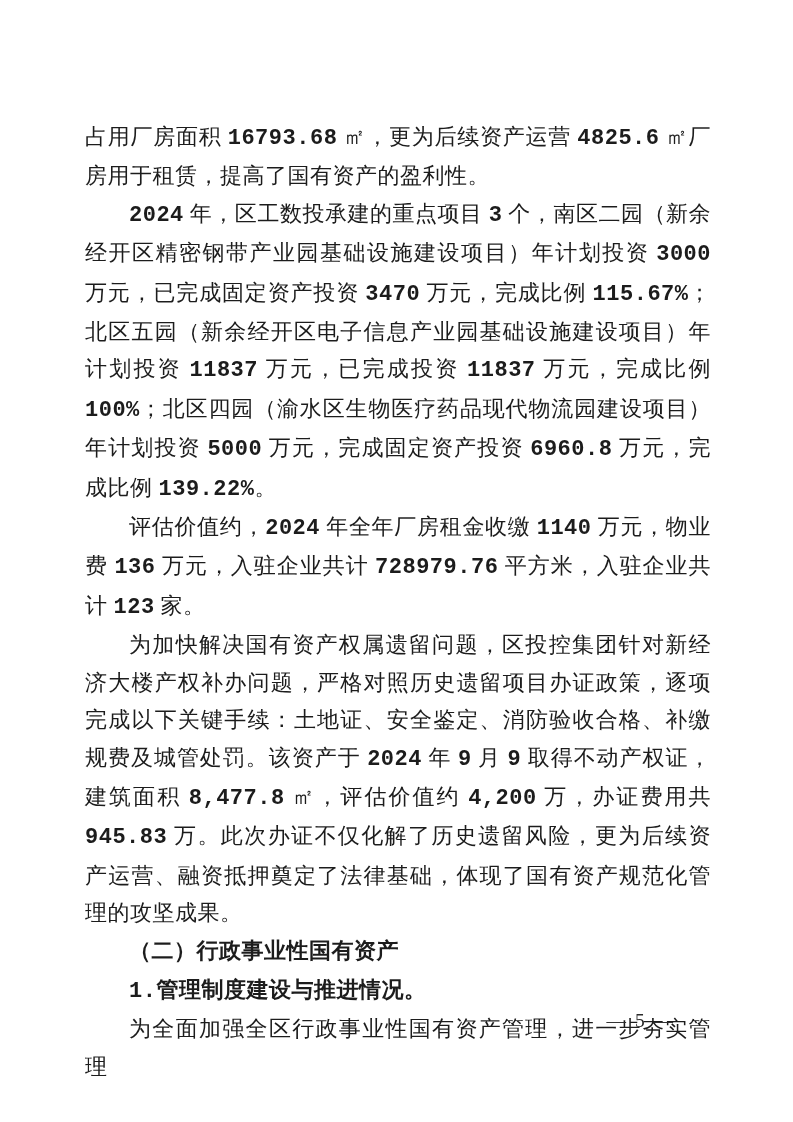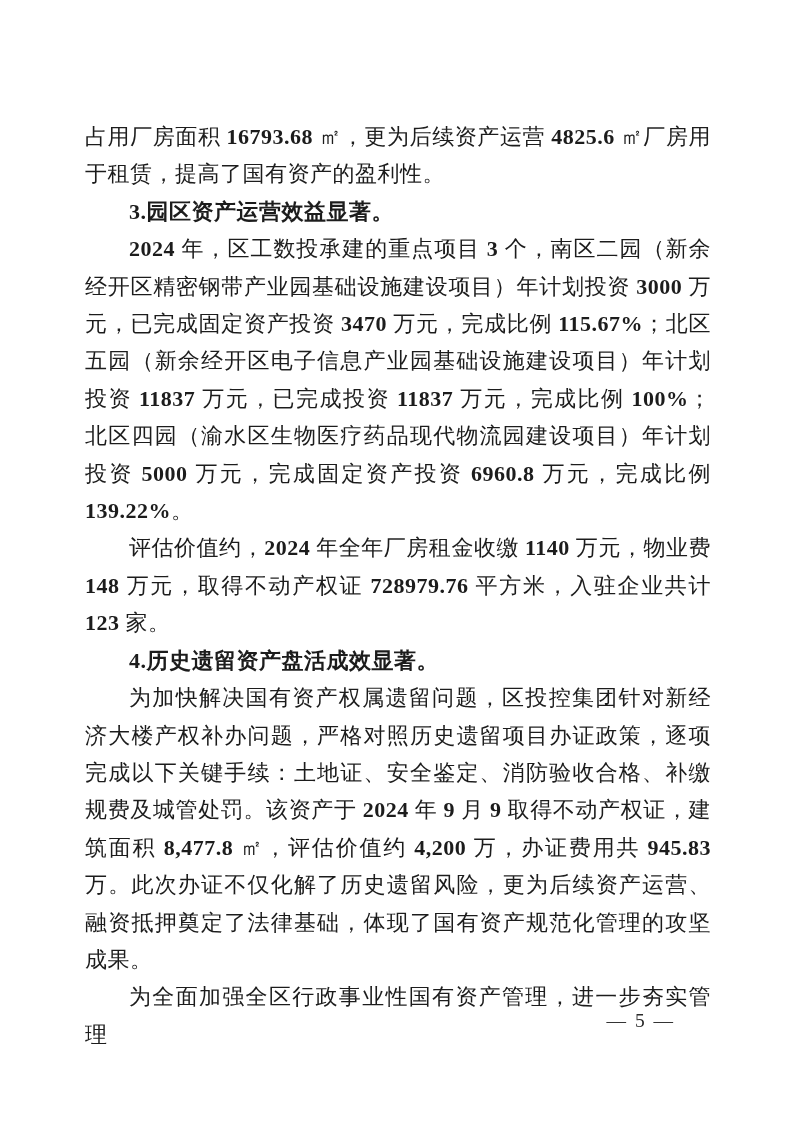--- a/index.html
+++ b/index.html
@@ -29,41 +29,41 @@
     line-height: 37.4px;
     text-align: justify;
     text-justify: inter-character;
     letter-spacing: 0.5px;
   }
   .doc-body p.indent { text-indent: 2em; }
   .doc-body p.heading { font-weight: 700; }
   .doc-body p.fill { text-align-last: justify; }
   .bold-num {
     font-weight: 700;
-    font-family: Liberation Serif, serif;
+    font-family: Liberation Mono, monospace;
   }
   .footer {
     position: absolute;
     top: 1006px;
     right: 118px;
     font-size: 19.5px;
     line-height: 30px;
     color: #2a2a2a;
     letter-spacing: 2px;
   }
 </style>
 </head>
 <body>
 
 <div class="page">
   <main class="doc-body">
       <p class="body"><span>占用厂房面积 </span><span class="bold-num">16793.68</span><span> ㎡，更为后续资产运营 </span><span class="bold-num">4825.6</span><span> ㎡厂房用于租赁，提高了国有资产的盈利性。</span></p>
-      <p class="heading indent"><span class="bold-num">3.园区资产运营效益显著。</span></p>
       <p class="body indent"><span class="bold-num">2024</span><span> 年，区工数投承建的重点项目 </span><span class="bold-num">3</span><span> 个，南区二园（新余经开区精密钢带产业园基础设施建设项目）年计划投资 </span><span class="bold-num">3000</span><span> 万元，已完成固定资产投资 </span><span class="bold-num">3470</span><span> 万元，完成比例 </span><span class="bold-num">115.67%</span><span>；北区五园（新余经开区电子信息产业园基础设施建设项目）年计划投资 </span><span class="bold-num">11837</span><span> 万元，已完成投资 </span><span class="bold-num">11837</span><span> 万元，完成比例 </span><span class="bold-num">100%</span><span>；北区四园（渝水区生物医疗药品现代物流园建设项目）年计划投资 </span><span class="bold-num">5000</span><span> 万元，完成固定资产投资 </span><span class="bold-num">6960.8</span><span> 万元，完成比例 </span><span class="bold-num">139.22%</span><span>。</span></p>
-      <p class="body indent"><span>评估价值约，</span><span class="bold-num">2024</span><span> 年全年厂房租金收缴 </span><span class="bold-num">1140</span><span> 万元，物业费 </span><span class="bold-num">148</span><span> 万元，取得不动产权证 </span><span class="bold-num">728979.76</span><span> 平方米，入驻企业共计 </span><span class="bold-num">123</span><span> 家。</span></p>
-      <p class="heading indent"><span class="bold-num">4.历史遗留资产盘活成效显著。</span></p>
+      <p class="body indent"><span>评估价值约，</span><span class="bold-num">2024</span><span> 年全年厂房租金收缴 </span><span class="bold-num">1140</span><span> 万元，物业费 </span><span class="bold-num">136</span><span> 万元，入驻企业共计 </span><span class="bold-num">728979.76</span><span> 平方米，入驻企业共计 </span><span class="bold-num">123</span><span> 家。</span></p>
       <p class="body indent"><span>为加快解决国有资产权属遗留问题，区投控集团针对新经济大楼产权补办问题，严格对照历史遗留项目办证政策，逐项完成以下关键手续：土地证、安全鉴定、消防验收合格、补缴规费及城管处罚。该资产于 </span><span class="bold-num">2024</span><span> 年 </span><span class="bold-num">9</span><span> 月 </span><span class="bold-num">9</span><span> 取得不动产权证，建筑面积 </span><span class="bold-num">8,477.8</span><span> ㎡，评估价值约 </span><span class="bold-num">4,200</span><span> 万，办证费用共 </span><span class="bold-num">945.83</span><span> 万。此次办证不仅化解了历史遗留风险，更为后续资产运营、融资抵押奠定了法律基础，体现了国有资产规范化管理的攻坚成果。</span></p>
+      <p class="heading indent"><span class="bold-num">（二）行政事业性国有资产</span></p>
+      <p class="heading indent"><span class="bold-num">1.管理制度建设与推进情况。</span></p>
       <p class="body indent fill"><span>为全面加强全区行政事业性国有资产管理，进一步夯实管理</span></p>
     </main>
   <div class="footer">
     <span>— 5 —</span>
   </div>
 </div>
 
 </body></html>

